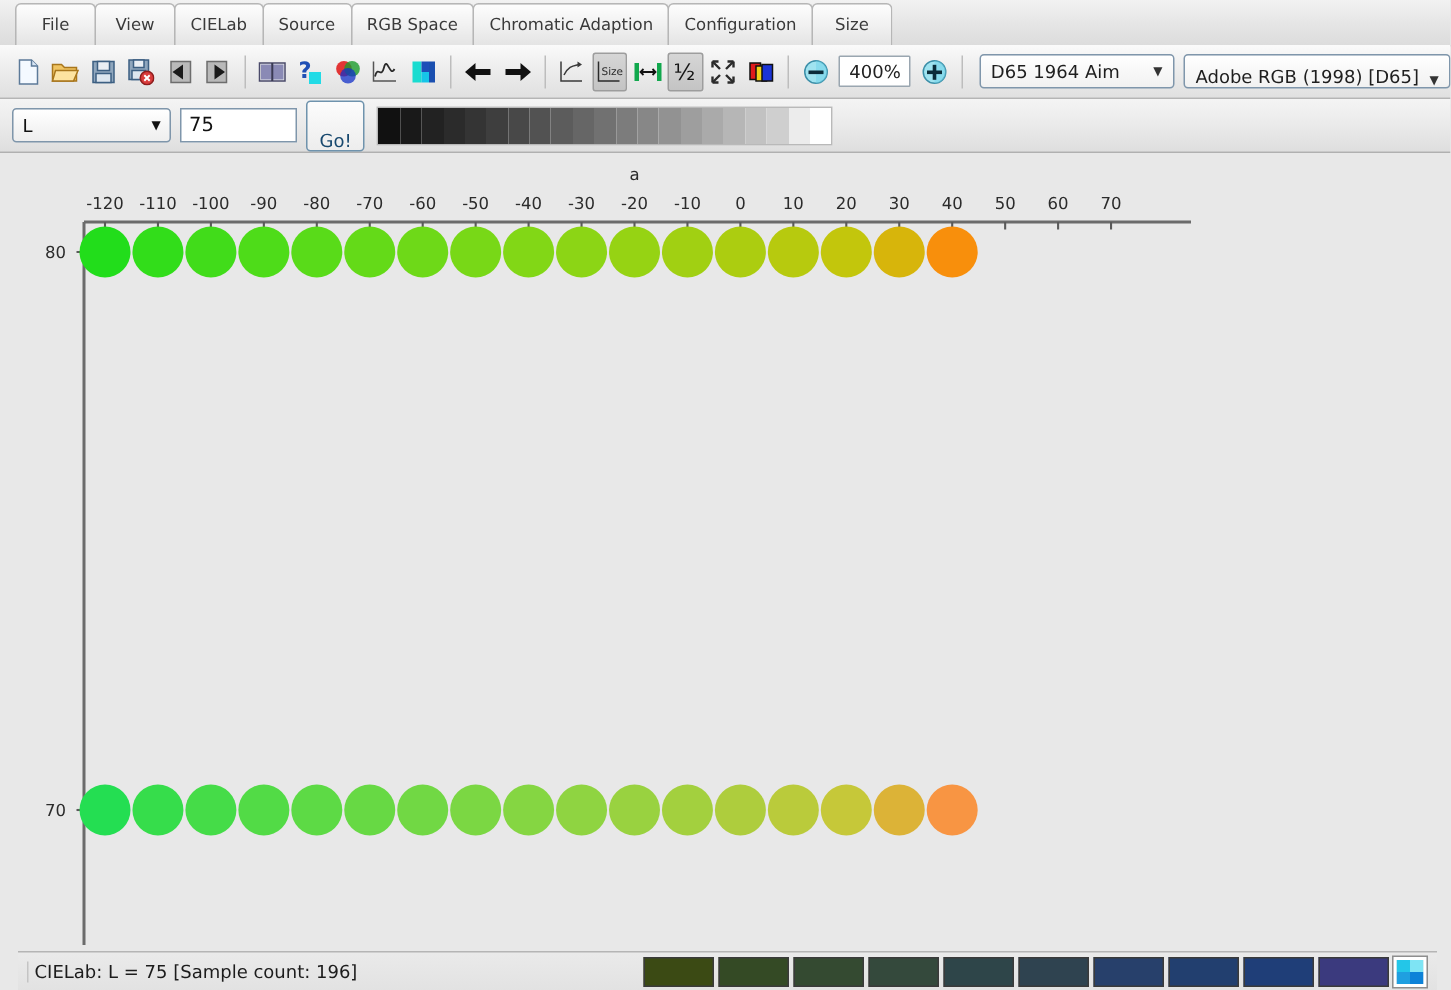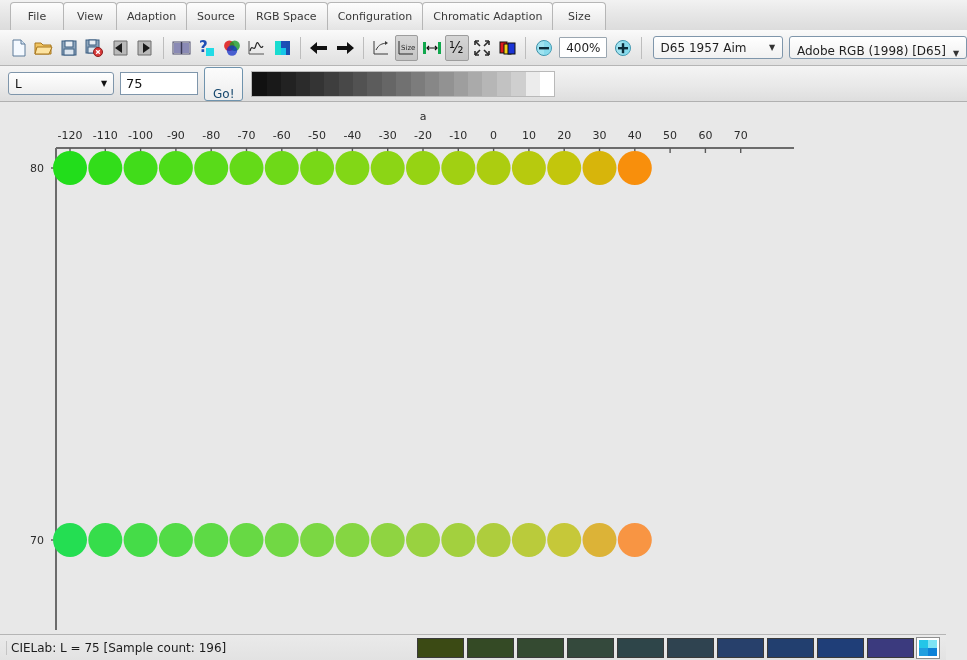--- a/index.html
+++ b/index.html
@@ -112,21 +112,21 @@
   .plotarea{
     position:absolute;left:0;top:102px;width:967px;height:532px;
     background:#e8e8e8;overflow:hidden;
   }
   svg.plot{position:absolute;left:0;top:0;}
   .axlabel{font-family:"DejaVu Sans","Liberation Sans",sans-serif;font-size:11px;fill:#2c2c2c;}
   .axname{font-family:"DejaVu Sans","Liberation Sans",sans-serif;font-size:11px;fill:#2c2c2c;}
 
   
   .statusbar{
-    position:absolute;left:0;top:634px;width:946px;height:26px;
+    position:absolute;left:12px;top:634px;width:946px;height:26px;
     background:linear-gradient(to bottom,#eaeaea,#e2e2e2);
     border-top:1px solid #b5b5b5;
     display:flex;align-items:center;
   }
   .statustext{
     margin-left:6px;font-size:12px;color:#1c1c1c;white-space:nowrap;
     border-left:1px solid #c4c4c4;padding-left:4px;
   }
   .swatches{
     position:absolute;right:4px;top:3px;height:20px;display:flex;align-items:center;
@@ -142,25 +142,25 @@
   .sw.sel .q{position:absolute;width:50%;height:50%;}
 </style>
 </head>
 <body>
 
 <div id="app">
 
   <div class="menubar">
     <div class="menuitem">File</div>
     <div class="menuitem">View</div>
-    <div class="menuitem">Adaption</div>
+    <div class="menuitem">CIELab</div>
     <div class="menuitem">Source</div>
     <div class="menuitem wide">RGB Space</div>
+    <div class="menuitem wide">Chromatic Adaption</div>
     <div class="menuitem wide">Configuration</div>
-    <div class="menuitem wide">Chromatic Adaption</div>
     <div class="menuitem">Size</div>
   </div>
 
   <div class="toolbar">
 
     <div class="tbtn">
       <svg width="18" height="18" viewBox="0 0 18 18">
           <path d="M3 1h8l4 4v12H3z" fill="#f4f9ff" stroke="#5c7a99" stroke-width="1"></path>
           <path d="M11 1v4h4" fill="#d8e6f5" stroke="#5c7a99" stroke-width="1"></path>
         </svg>
@@ -307,21 +307,21 @@
           <circle cx="9" cy="9" r="7.5" fill="#9fe3f0" stroke="#3c8fa8"></circle>
           <path d="M9 1.5a7.5 7.5 0 0 1 0 15z" fill="#6fd2e8" opacity="0.5"></path>
           <rect x="4" y="8" width="10" height="2.4" fill="#0b2c3a"></rect>
           <rect x="7.8" y="4.2" width="2.4" height="10" fill="#0b2c3a"></rect>
         </svg>
     </div>
 
     <div class="tsep"></div>
 
     <div class="combo aim">
-      <span class="cval">D65 1957 Aim</span>
+      <span class="cval">D65 1964 Aim</span>
       <span class="carrow">▼</span>
     </div>
     <div class="combo rgbspace">
       <span class="cval">Adobe RGB (1998) [D65]</span>
       <span class="carrow">▼</span>
     </div>
   </div>
 
   <div class="lrow">
     <div class="lcombo">

